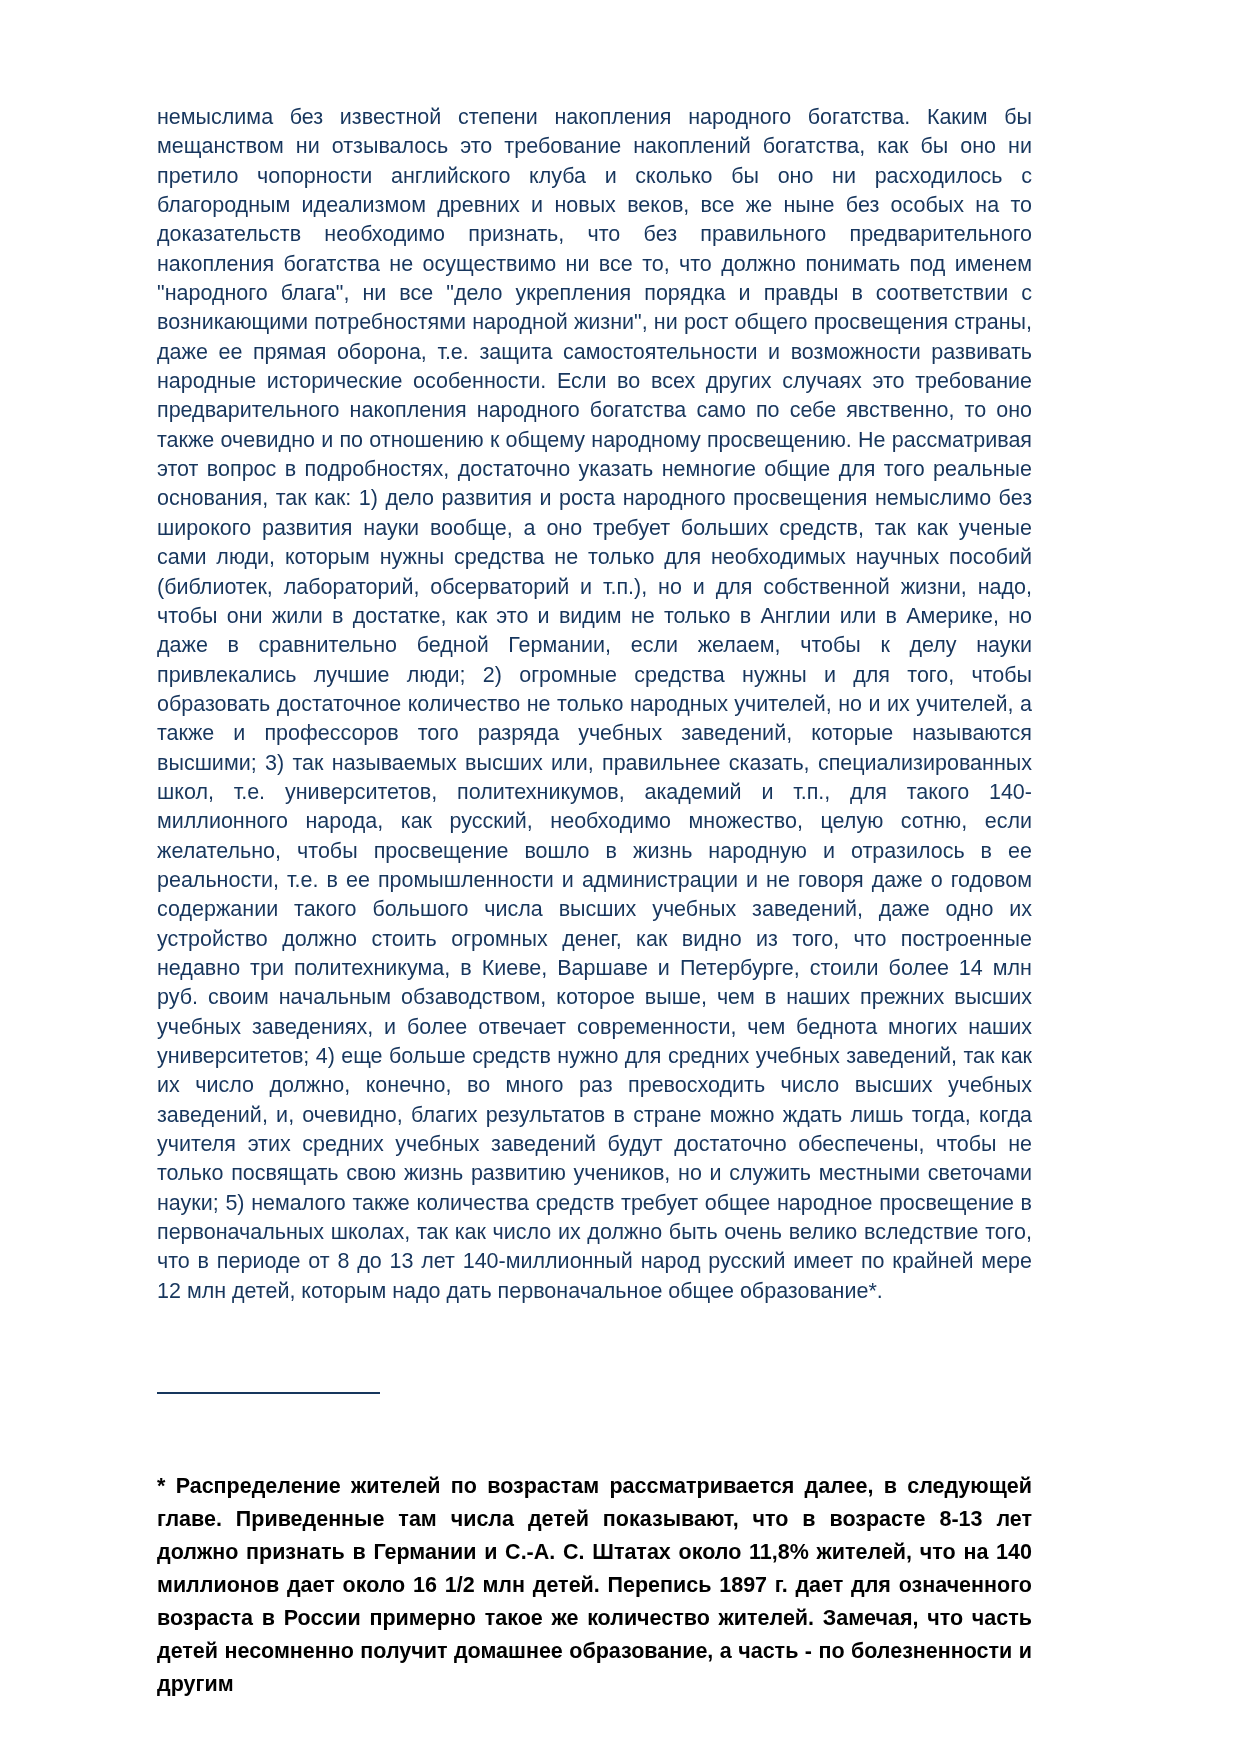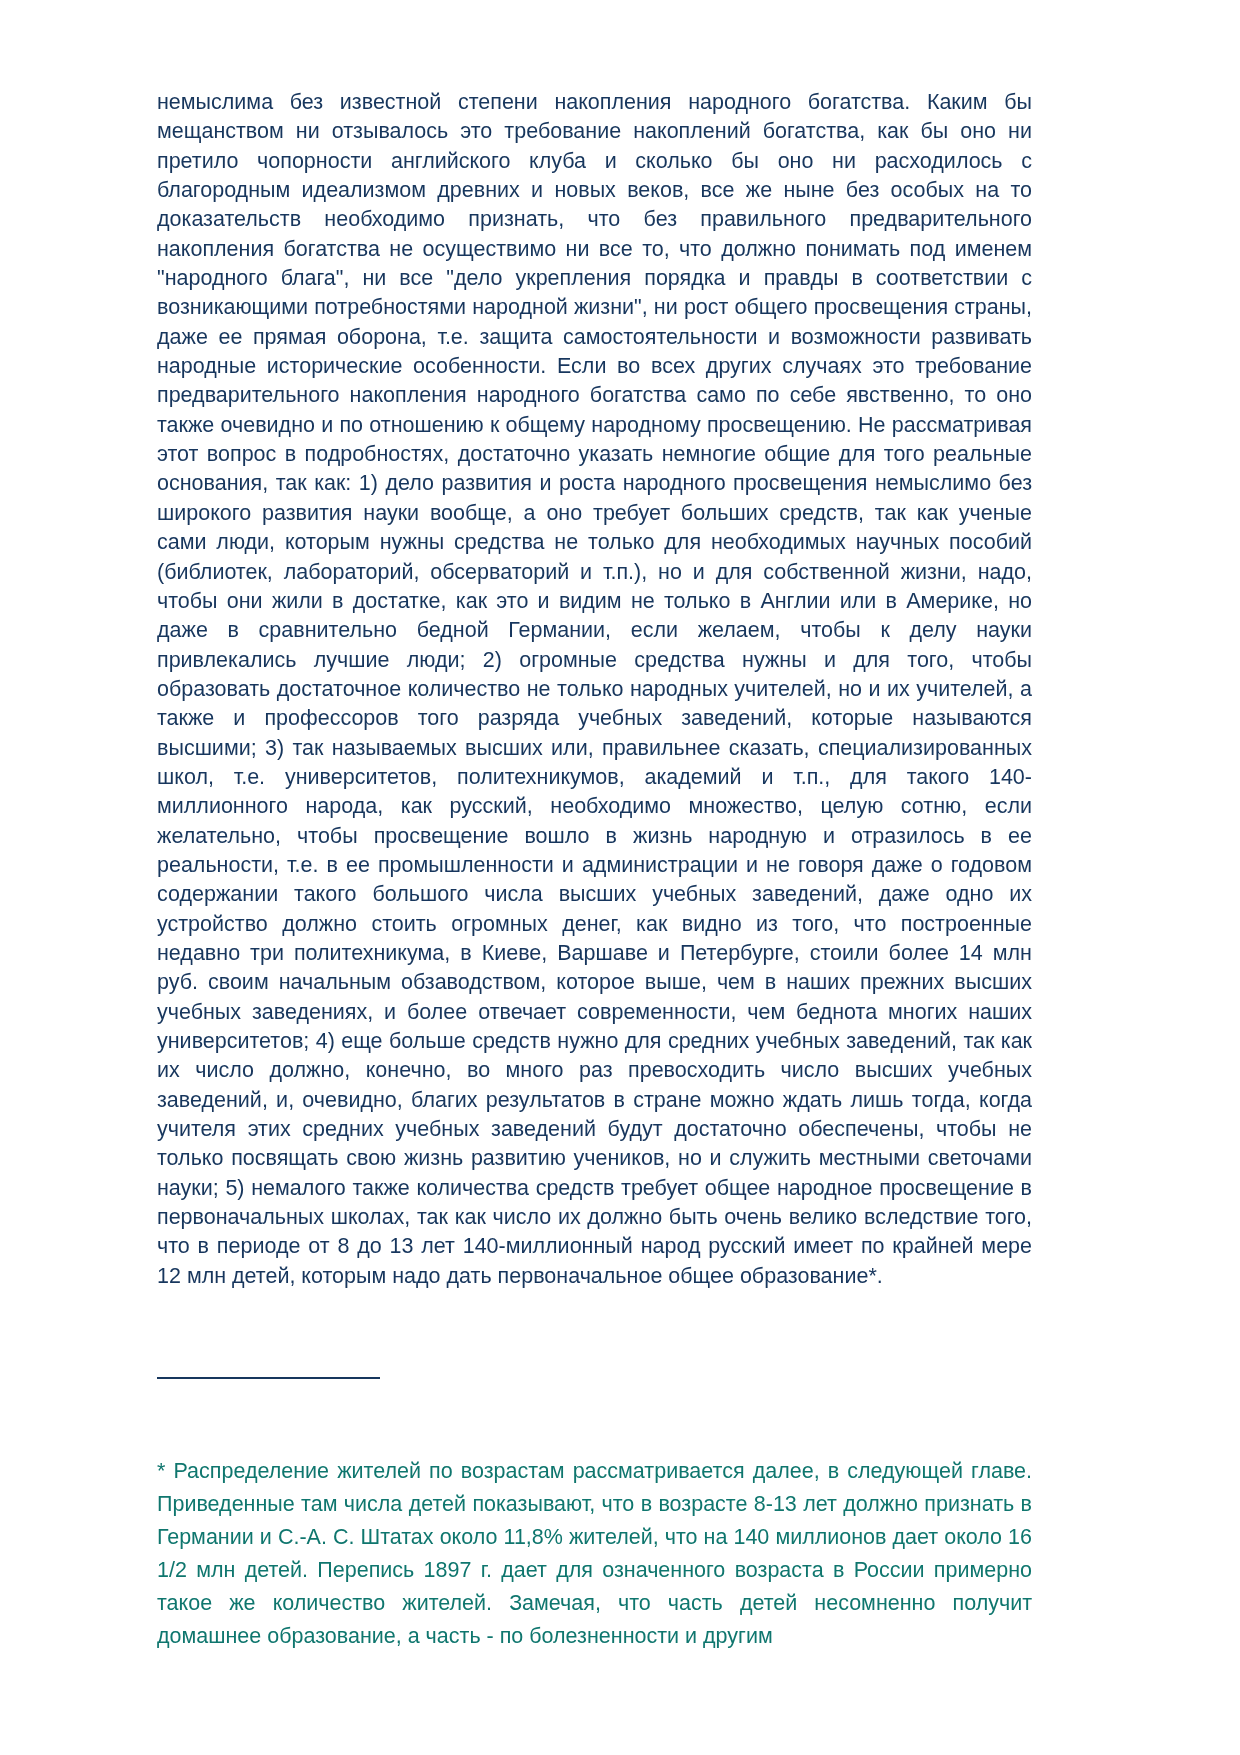--- a/index.html
+++ b/index.html
@@ -12,21 +12,21 @@
     width: 1240px;
     height: 1755px;
     background: #ffffff;
     overflow: hidden;
     font-family: "Liberation Sans", sans-serif;
     color: #17365d;
   }
   .content {
     position: absolute;
     left: 157px;
-    top: 88px;
+    top: 103px;
     width: 875px;
   }
   .body-text {
     margin: 0;
     font-size: 21.5px;
     line-height: 29.35px;
     text-align: justify;
     text-align-last: left;
     color: #17365d;
   }
@@ -36,21 +36,22 @@
     height: 0;
     border-bottom: 2px solid #17365d;
   }
   .footnote-text {
     margin: 0;
     margin-top: 76px;
     font-size: 21.5px;
     line-height: 33px;
     text-align: justify;
     text-align-last: left;
-    color: #0f766e;
+    color: #000000;
+    font-weight: bold;
   }
 </style>
 </head>
 <body>
 
 <div class="page">
   <div class="content">
     <p class="body-text">немыслима без известной степени накопления народного богатства. Каким бы мещанством ни отзывалось это требование накоплений богатства, как бы оно ни претило чопорности английского клуба и сколько бы оно ни расходилось с благородным идеализмом древних и новых веков, все же ныне без особых на то доказательств необходимо признать, что без правильного предварительного накопления богатства не осуществимо ни все то, что должно понимать под именем "народного блага", ни все "дело укрепления порядка и правды в соответствии с возникающими потребностями народной жизни", ни рост общего просвещения страны, даже ее прямая оборона, т.е. защита самостоятельности и возможности развивать народные исторические особенности. Если во всех других случаях это требование предварительного накопления народного богатства само по себе явственно, то оно также очевидно и по отношению к общему народному просвещению. Не рассматривая этот вопрос в подробностях, достаточно указать немногие общие для того реальные основания, так как: 1) дело развития и роста народного просвещения немыслимо без широкого развития науки вообще, а оно требует больших средств, так как ученые сами люди, которым нужны средства не только для необходимых научных пособий (библиотек, лабораторий, обсерваторий и т.п.), но и для собственной жизни, надо, чтобы они жили в достатке, как это и видим не только в Англии или в Америке, но даже в сравнительно бедной Германии, если желаем, чтобы к делу науки привлекались лучшие люди; 2) огромные средства нужны и для того, чтобы образовать достаточное количество не только народных учителей, но и их учителей, а также и профессоров того разряда учебных заведений, которые называются высшими; 3) так называемых высших или, правильнее сказать, специализированных школ, т.е. университетов, политехникумов, академий и т.п., для такого 140-миллионного народа, как русский, необходимо множество, целую сотню, если желательно, чтобы просвещение вошло в жизнь народную и отразилось в ее реальности, т.е. в ее промышленности и администрации и не говоря даже о годовом содержании такого большого числа высших учебных заведений, даже одно их устройство должно стоить огромных денег, как видно из того, что построенные недавно три политехникума, в Киеве, Варшаве и Петербурге, стоили более 14 млн руб. своим начальным обзаводством, которое выше, чем в наших прежних высших учебных заведениях, и более отвечает современности, чем беднота многих наших университетов; 4) еще больше средств нужно для средних учебных заведений, так как их число должно, конечно, во много раз превосходить число высших учебных заведений, и, очевидно, благих результатов в стране можно ждать лишь тогда, когда учителя этих средних учебных заведений будут достаточно обеспечены, чтобы не только посвящать свою жизнь развитию учеников, но и служить местными светочами науки; 5) немалого также количества средств требует общее народное просвещение в первоначальных школах, так как число их должно быть очень велико вследствие того, что в периоде от 8 до 13 лет 140-миллионный народ русский имеет по крайней мере 12 млн детей, которым надо дать первоначальное общее образование*.</p>
     <div class="footnote-separator"></div>
     <p class="footnote-text">* Распределение жителей по возрастам рассматривается далее, в следующей главе. Приведенные там числа детей показывают, что в возрасте 8-13 лет должно признать в Германии и С.-А. С. Штатах около 11,8% жителей, что на 140 миллионов дает около 16 1/2 млн детей. Перепись 1897 г. дает для означенного возраста в России примерно такое же количество жителей. Замечая, что часть детей несомненно получит домашнее образование, а часть - по болезненности и другим</p>

